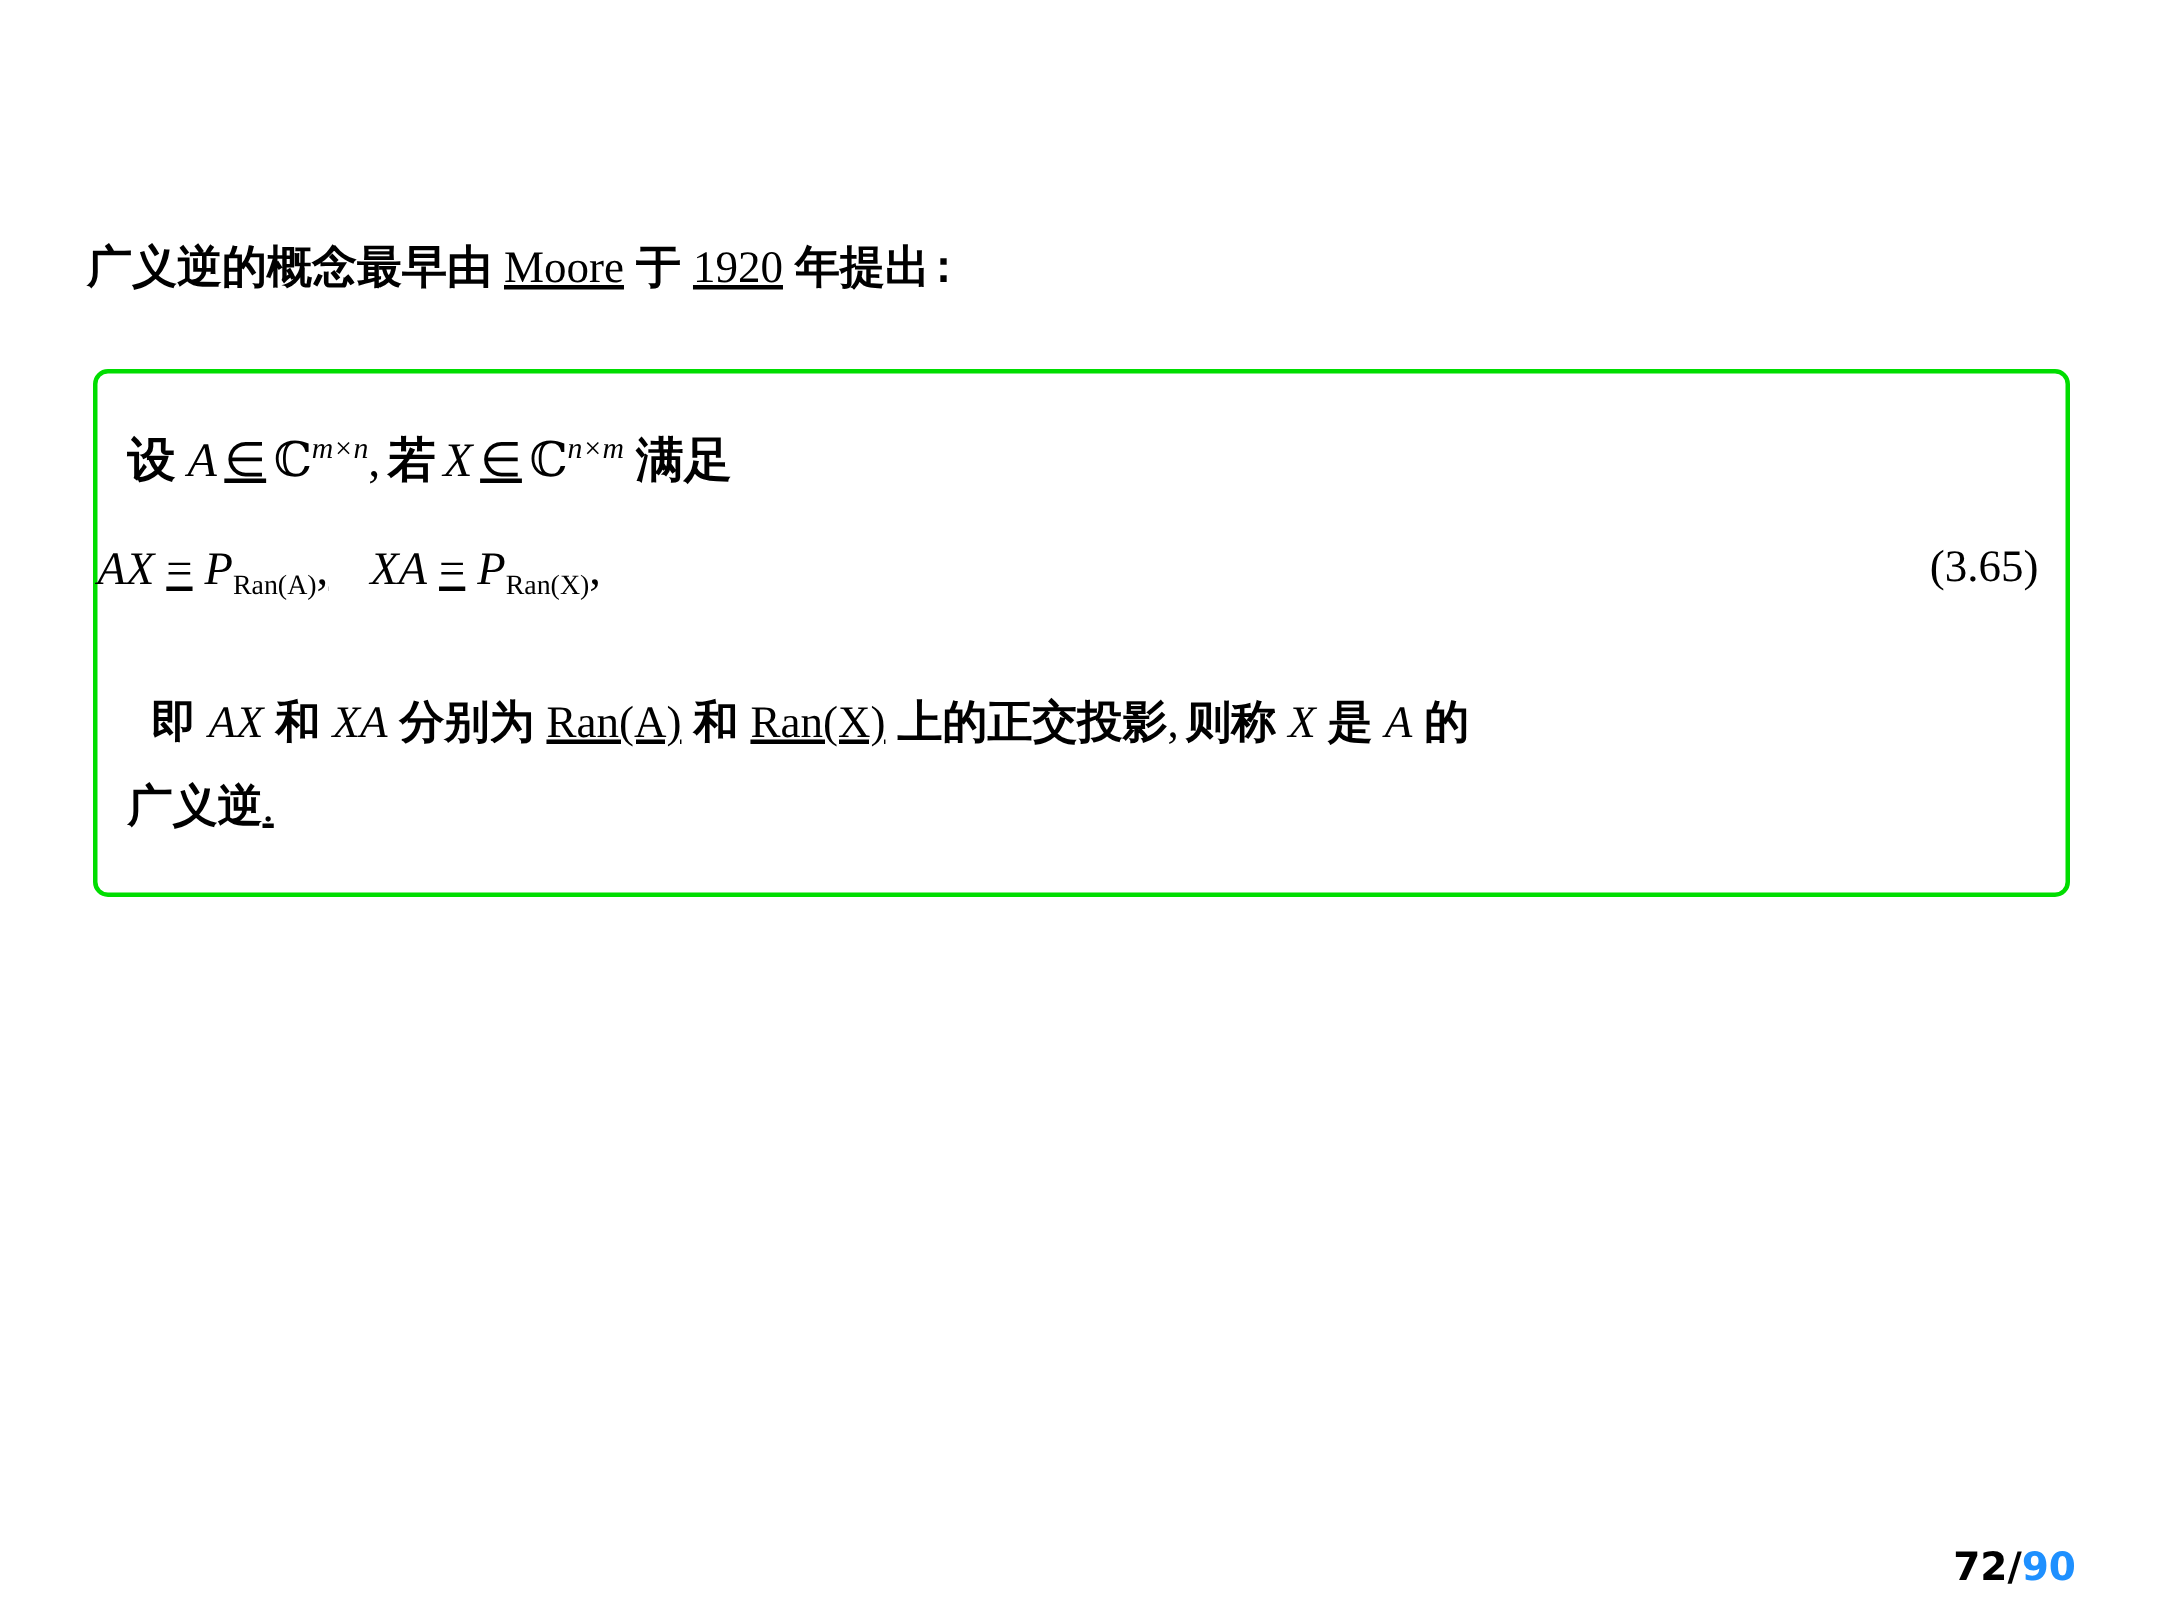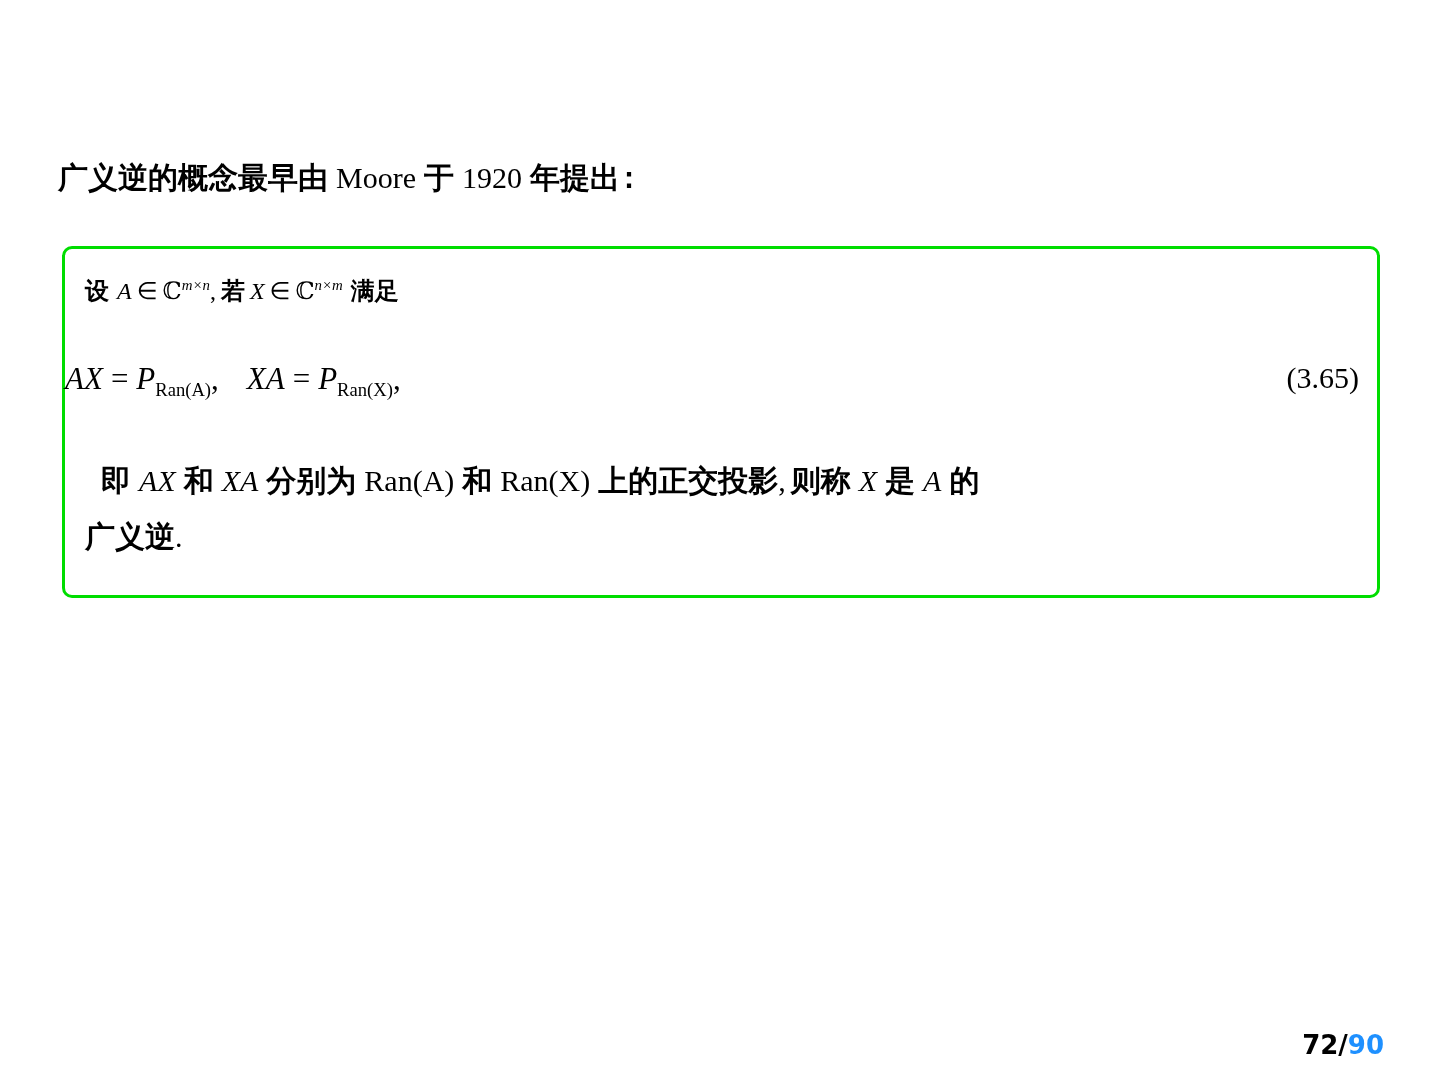--- a/index.html
+++ b/index.html
@@ -43,40 +43,41 @@
     top: 158px;
     font-size: 30px;
     white-space: nowrap;
   }
   .cjk {
     font-family: Liberation Mono, monospace;
     font-weight: bold;
   }
   .rm {
     font-family: "Liberation Serif", serif;
+    text-decoration: underline;
   }
   .mi {
     font-family: "Liberation Serif", serif;
     font-style: italic;
   }
   .theorem-box {
     position: absolute;
     left: 62px;
     top: 246px;
     width: 1318px;
     height: 352px;
     border: 3px solid #00dd00;
     border-radius: 10px;
     box-sizing: border-box;
   }
   .box-line-1 {
     position: absolute;
     left: 20px;
-    top: 26px;
-    font-size: 24px;
+    top: 36px;
+    font-size: 32px;
     white-space: nowrap;
   }
   .sup {
     font-size: 0.62em;
     vertical-align: super;
     font-style: italic;
     font-family: "Liberation Serif", serif;
   }
   .bbC {
     font-family: "DejaVu Serif", serif;

